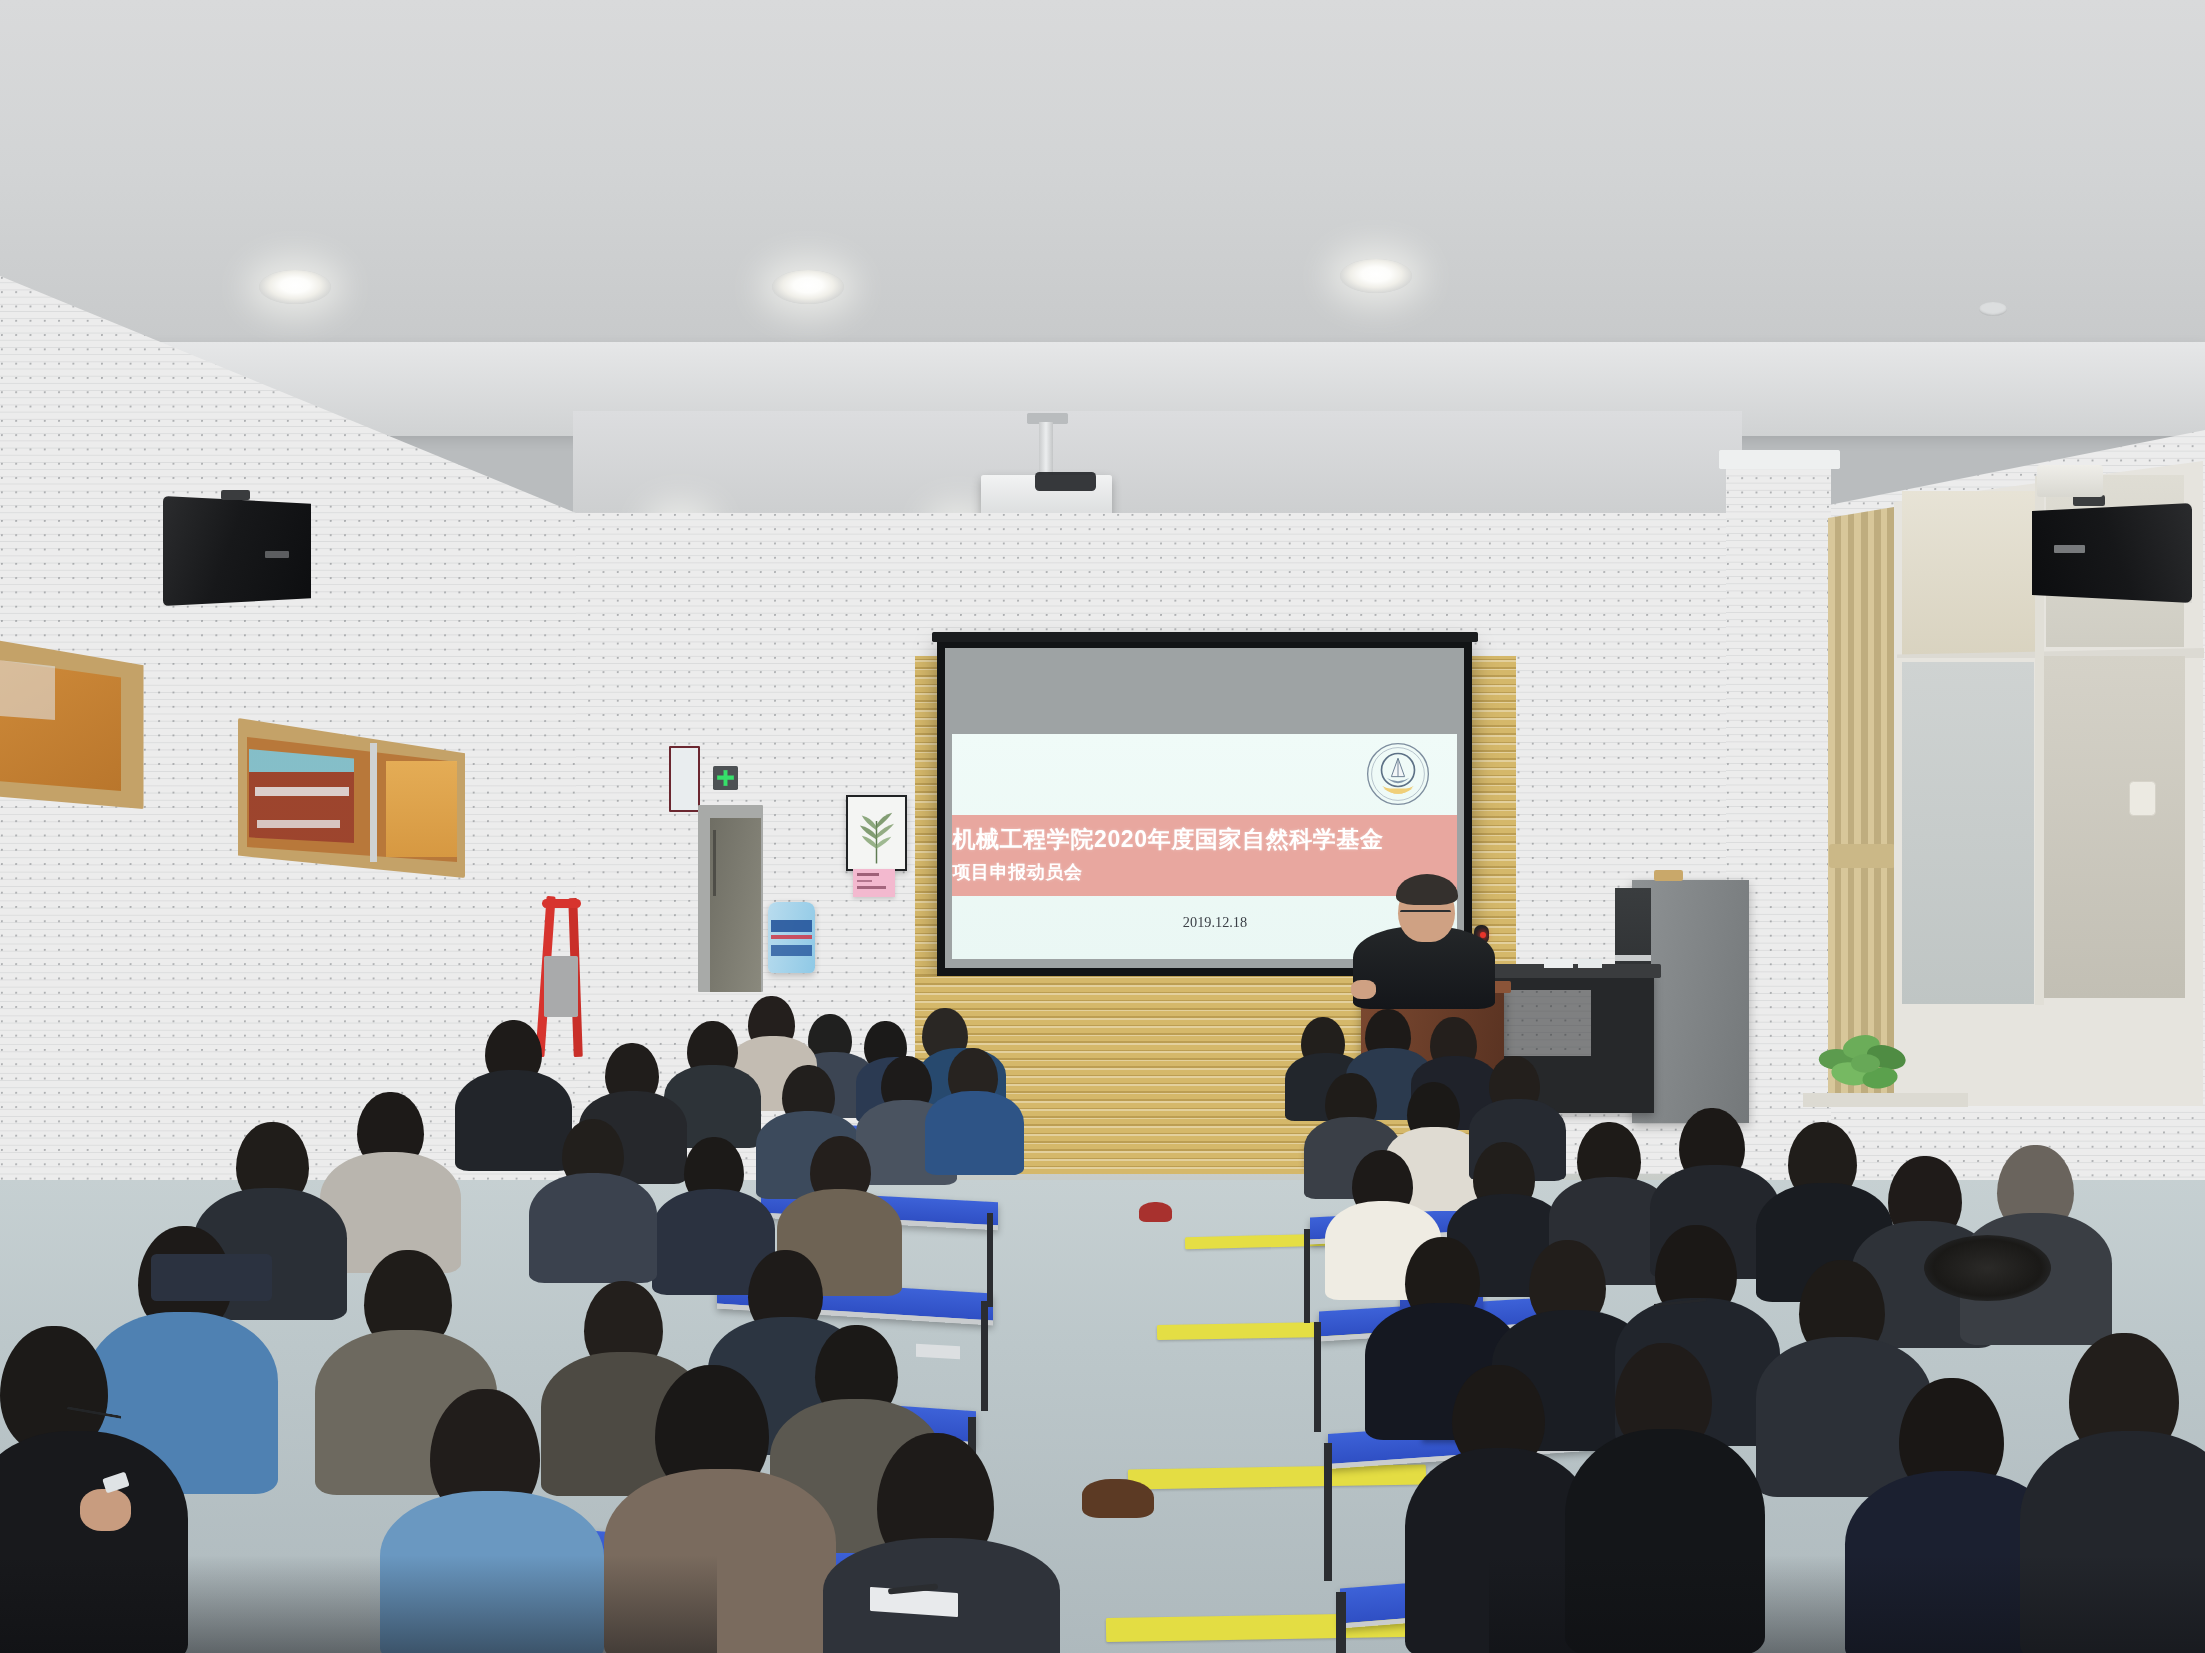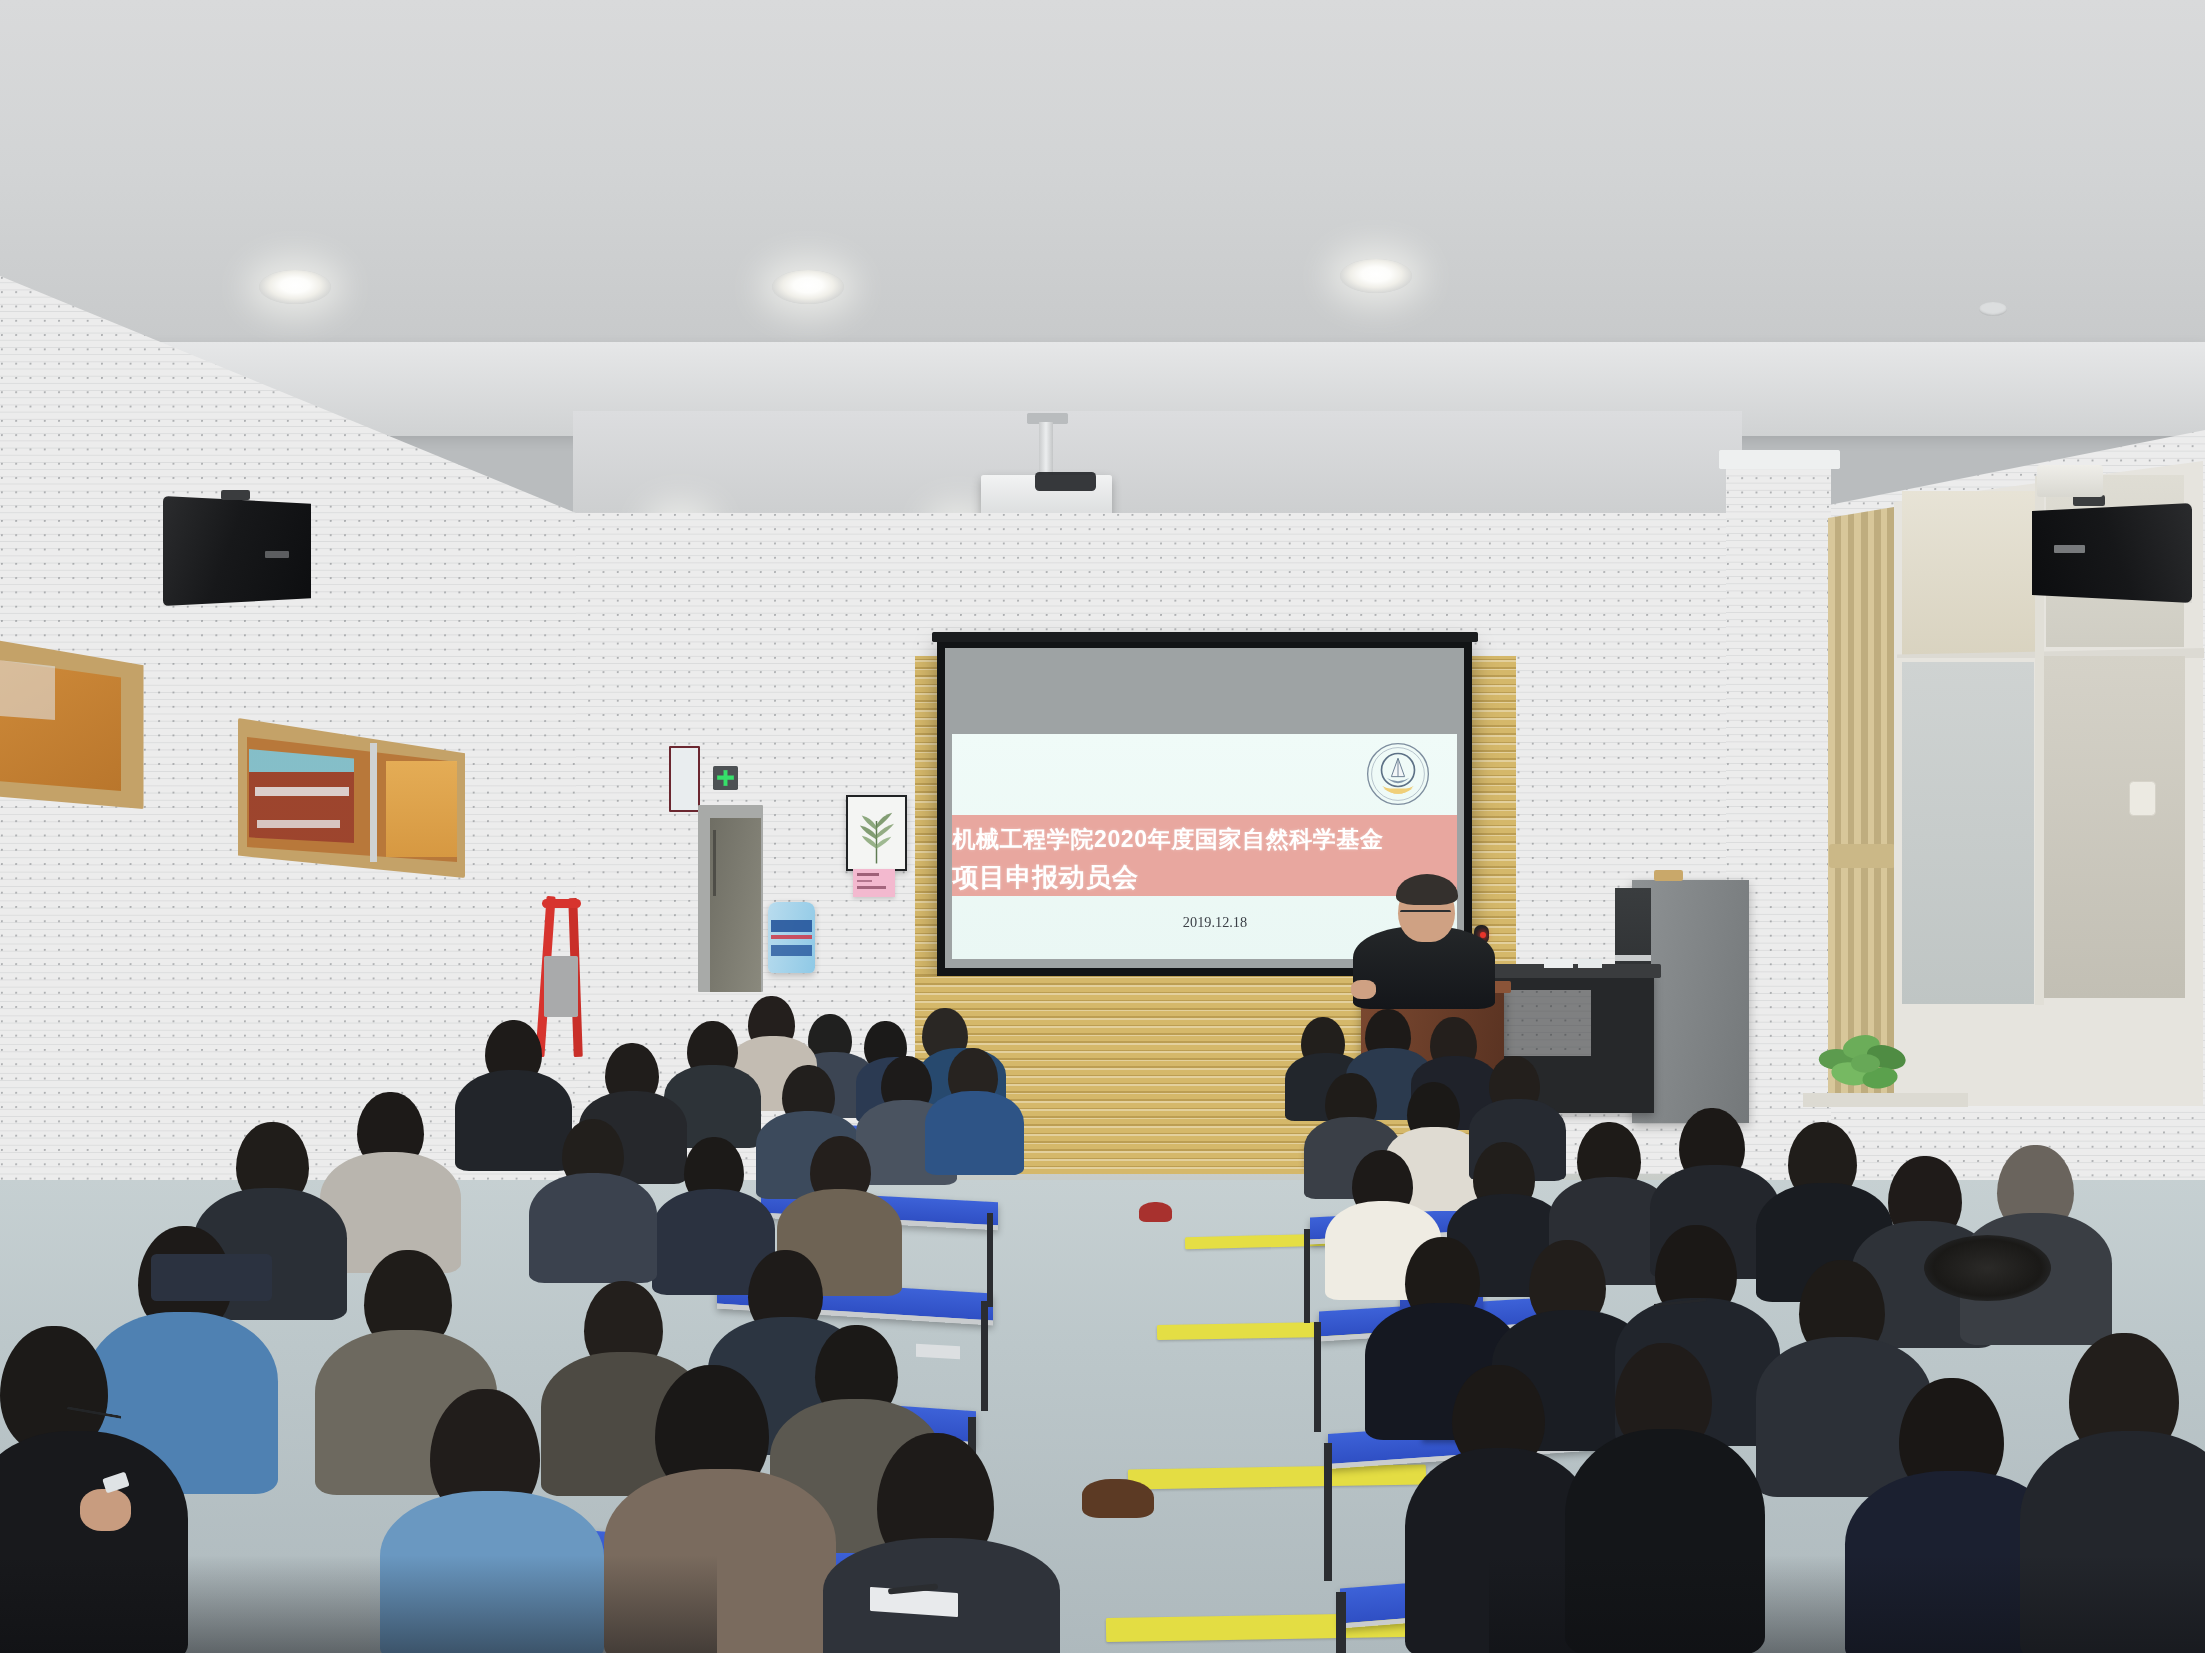--- a/index.html
+++ b/index.html
@@ -89,21 +89,21 @@
 
   <div class="abs perf" style="left:573px;top:513px;width:1251px;height:678px;"></div>
 
   <div class="abs slat" style="left:915px;top:656px;width:601px;height:562px;"></div>
 
   <div class="abs" id="screen-frame" style="left:937px;top:640px;width:535px;height:336px;">
     <div id="screen-inner">
       <div id="slide">
         <div id="slide-band"></div>
         <div class="slide-title" style="top:40%;font-size:23px;">机械工程学院2020年度国家自然科学基金</div>
-        <div class="slide-title" style="top:56%;font-size:26px;">项目申报动员会</div>
+        <div class="slide-title" style="top:56%;font-size:18px;">项目申报动员会</div>
         <div id="slide-date" style="font-size:14.3px;margin-left:21px;">2019.12.18</div>
         <div id="slide-logo">
           <svg viewBox="0 0 100 100" width="100%" height="100%">
             <circle cx="50" cy="50" r="46" fill="none" stroke="#7d8d9e" stroke-width="2"></circle>
             <circle cx="50" cy="50" r="40" fill="none" stroke="#9aa8b6" stroke-width="1"></circle>
             <circle cx="50" cy="44" r="25" fill="none" stroke="#5d7186" stroke-width="2.5"></circle>
             <path d="M50 26 L60 54 L40 54 Z" fill="#f3f6f8" stroke="#6b7f93" stroke-width="1.5"></path>
             <path d="M50 28 L50 54" stroke="#6b7f93" stroke-width="1.4"></path>
             <path d="M33 56 Q50 66 67 56 L62 60 Q50 68 38 60 Z" fill="#8296aa"></path>
             <path d="M26 68 Q50 92 74 68 Q50 80 26 68 Z" fill="#eec96b"></path>

